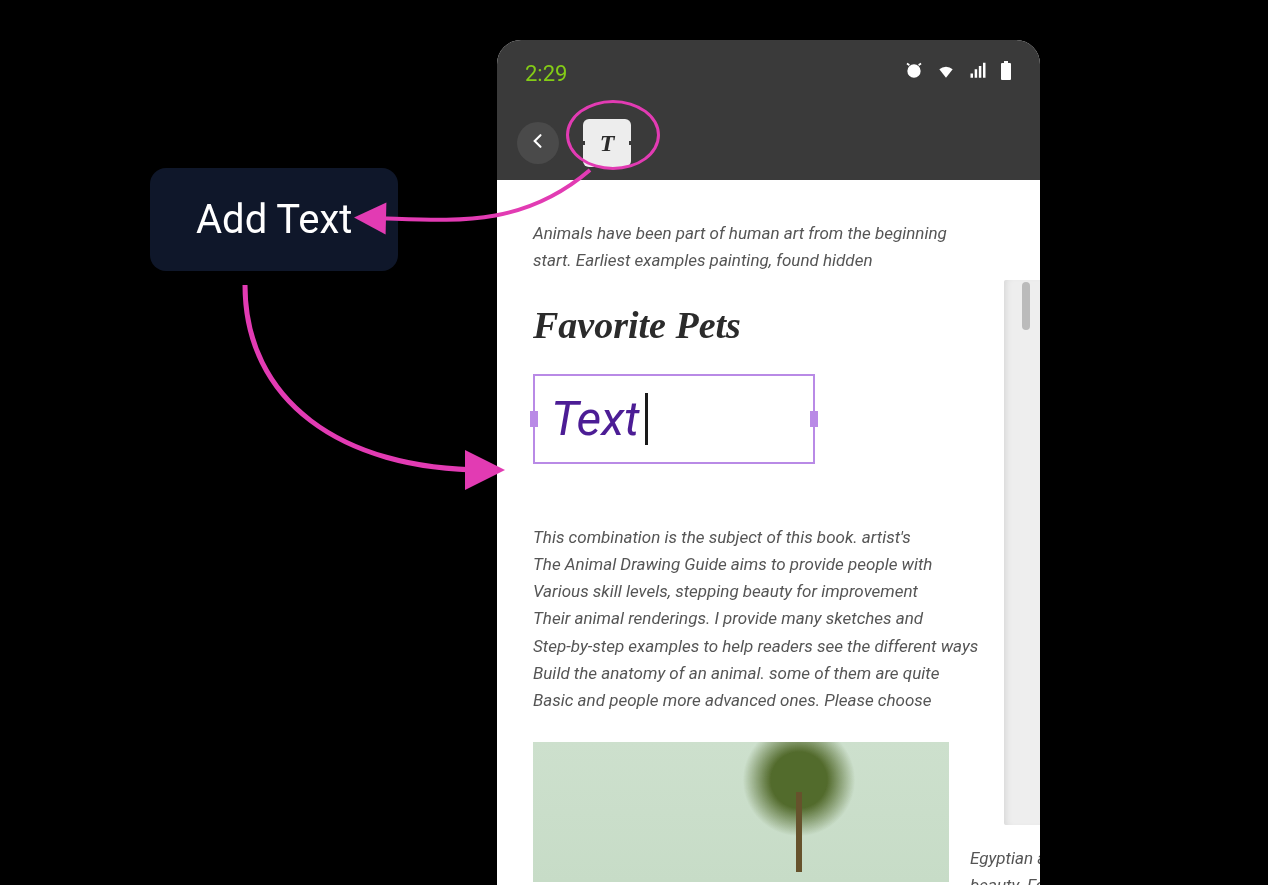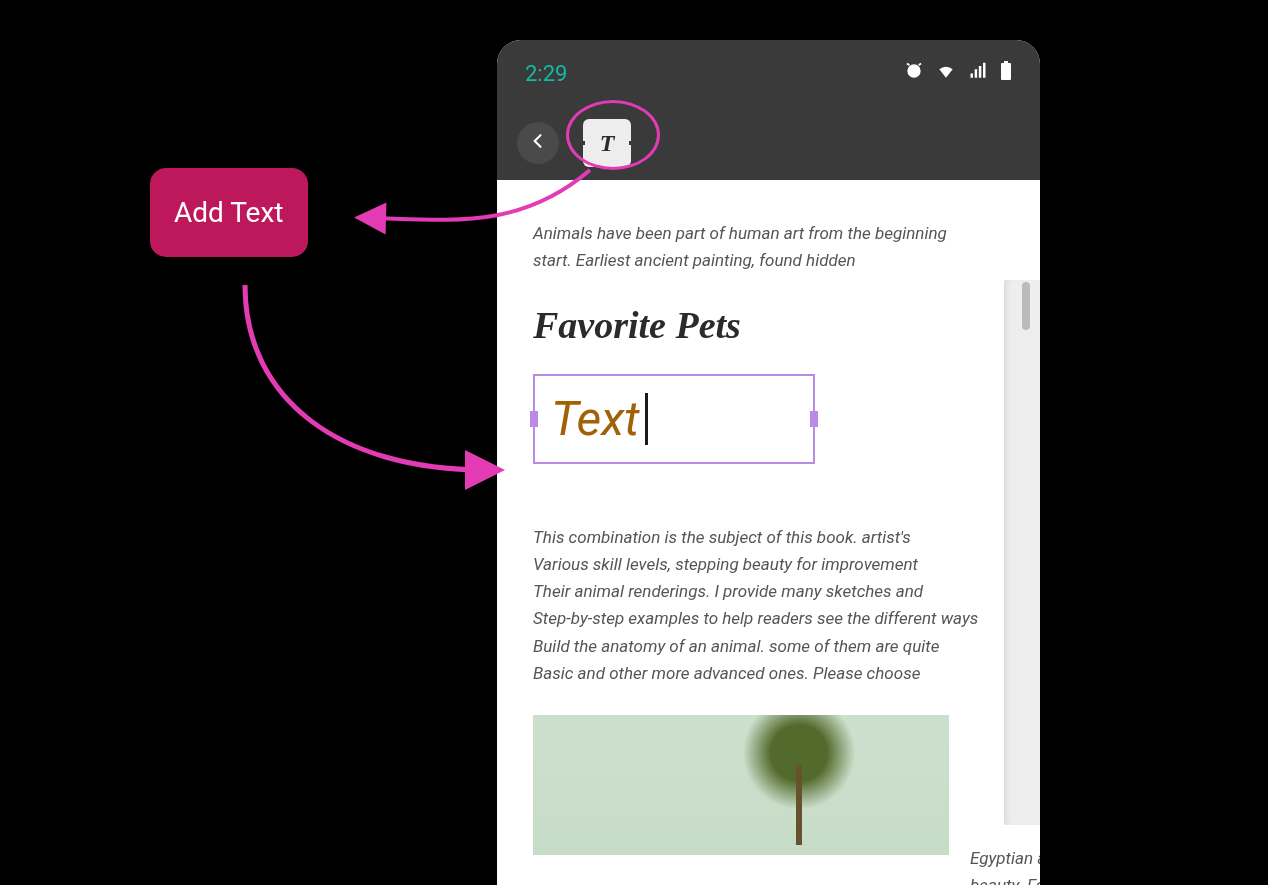--- a/index.html
+++ b/index.html
@@ -10,43 +10,43 @@
     font-family: -apple-system, BlinkMacSystemFont, "Segoe UI", Roboto, sans-serif;
     position: relative;
     overflow: hidden;
   }
 
   
   .tooltip-badge {
     position: absolute;
     left: 150px;
     top: 168px;
-    background: #be185d;
+    background: #0f172a;
     color: #fff;
-    font-size: 28px;
-    padding: 28px 24px;
+    font-size: 40px;
+    padding: 28px 46px;
     border-radius: 16px;
     box-shadow: 0 0 40px 10px rgba(0,0,0,0.6);
   }
 
   
   .phone {
     position: absolute;
     left: 497px;
     top: 40px;
     width: 543px;
     height: 845px;
     background: #fff;
     border-radius: 24px 24px 0 0;
     overflow: hidden;
   }
   .statusbar {
     height: 66px;
     background: #3a3a3a;
-    color: #14b8a6;
+    color: #84cc16;
     display: flex;
     align-items: center;
     justify-content: space-between;
     padding: 0 28px;
     font-size: 22px;
     gap: 36px;
   }
   .status-icons {
     display: flex;
     gap: 12px;
@@ -160,21 +160,21 @@
     width: 8px;
     height: 16px;
     background: #b98ae6;
     top: 50%;
     transform: translateY(-50%);
   }
   .text-box .handle.left { left: -5px; }
   .text-box .handle.right { right: -5px; }
   .text-box .content {
     font-size: 48px;
-    color: #a16207;
+    color: #4c1d95;
   }
   .text-box .caret {
     width: 3px;
     height: 52px;
     background: #1a1a1a;
     margin-left: 6px;
     animation: blink 1.1s step-end infinite;
   }
   @keyframes blink { 50% { opacity: 0; } }
 
@@ -290,41 +290,42 @@
     </div>
     <div class="text-tool-btn">
       <span class="text-tool-glyph">T</span>
     </div>
   </div>
 
   <div class="page">
     <div class="page-main">
       <p class="para">
         <span class="para-line">Animals have been part of human art from the beginning</span>
-        <span class="para-line">start. Earliest ancient painting, found hidden</span>
+        <span class="para-line">start. Earliest examples painting, found hidden</span>
       </p>
 
       <h2 class="heading">
         <span class="para-line">Favorite Pets</span>
       </h2>
 
       <div class="text-box">
         <div class="handle left"></div>
         <span class="content">Text</span>
         <div class="caret"></div>
         <div class="handle right"></div>
       </div>
 
       <p class="para">
         <span class="para-line">This combination is the subject of this book. artist's</span>
+        <span class="para-line">The Animal Drawing Guide aims to provide people with</span>
         <span class="para-line">Various skill levels, stepping beauty for improvement</span>
         <span class="para-line">Their animal renderings. I provide many sketches and</span>
         <span class="para-line">Step-by-step examples to help readers see the different ways</span>
         <span class="para-line">Build the anatomy of an animal. some of them are quite</span>
-        <span class="para-line">Basic and other more advanced ones. Please choose</span>
+        <span class="para-line">Basic and people more advanced ones. Please choose</span>
       </p>
 
       <div style="height:28px"></div>
 
       <div class="bottom-image">
         <div class="tree"></div>
 
       </div>
     </div>
 

